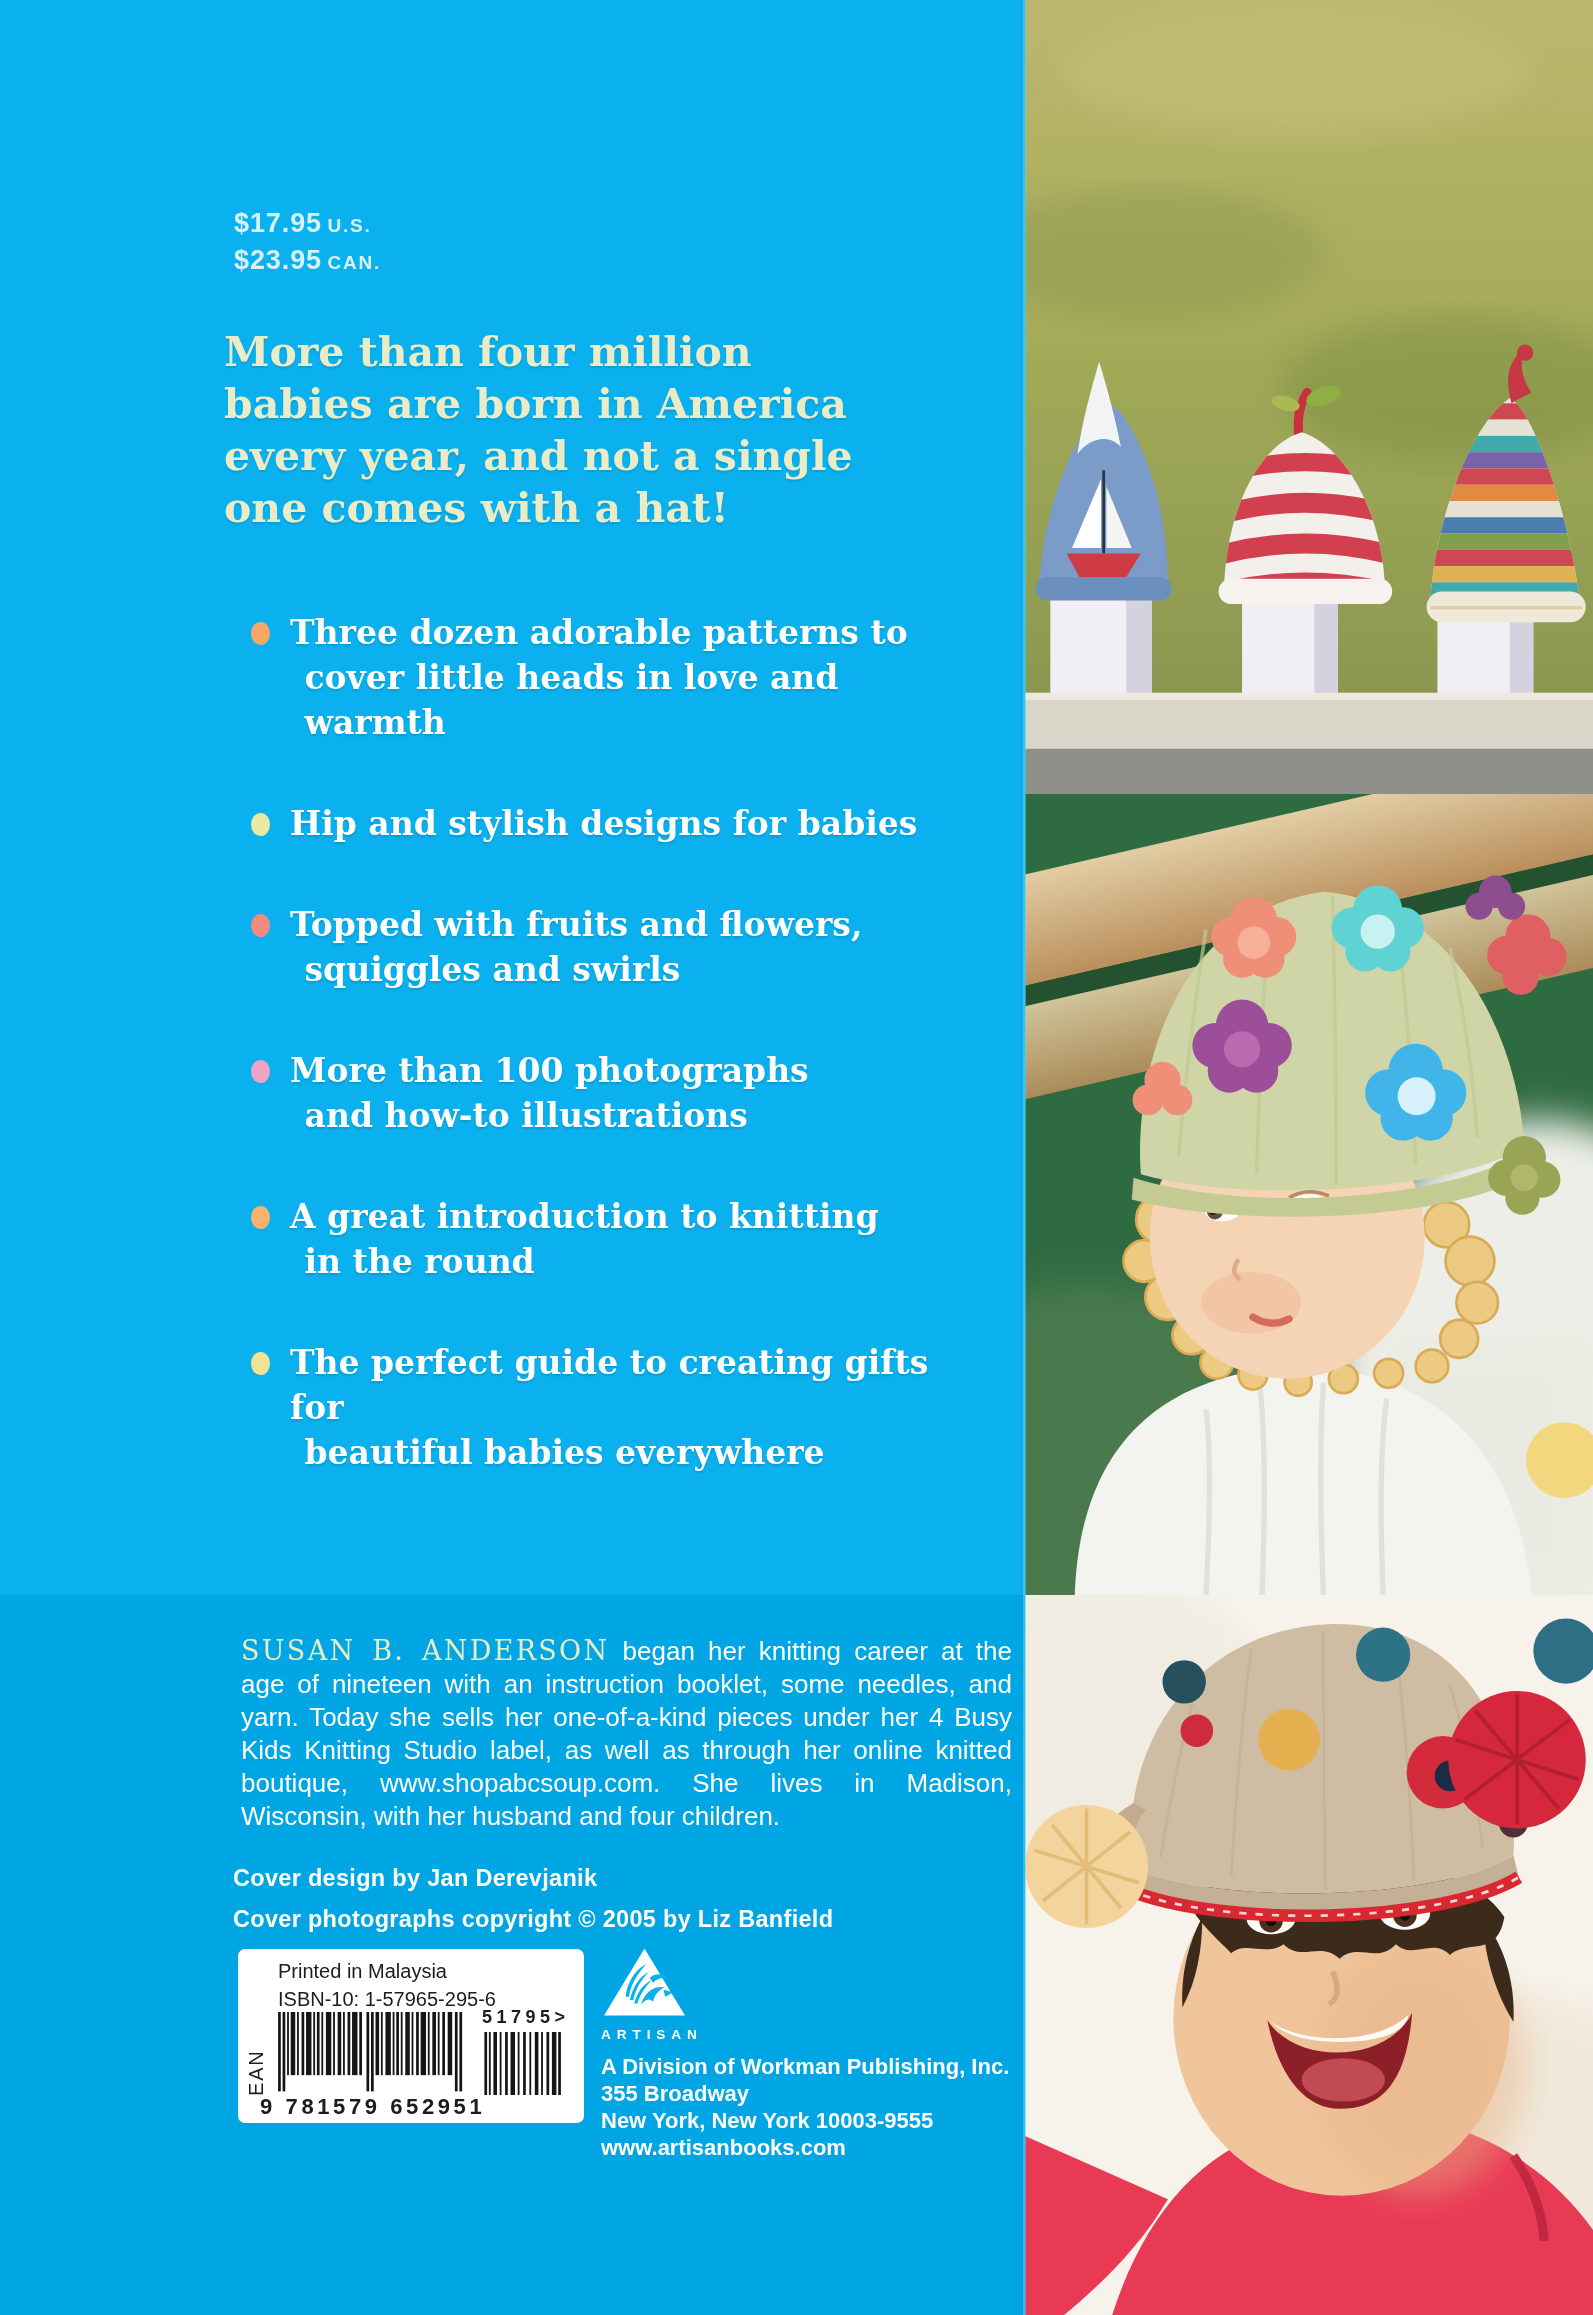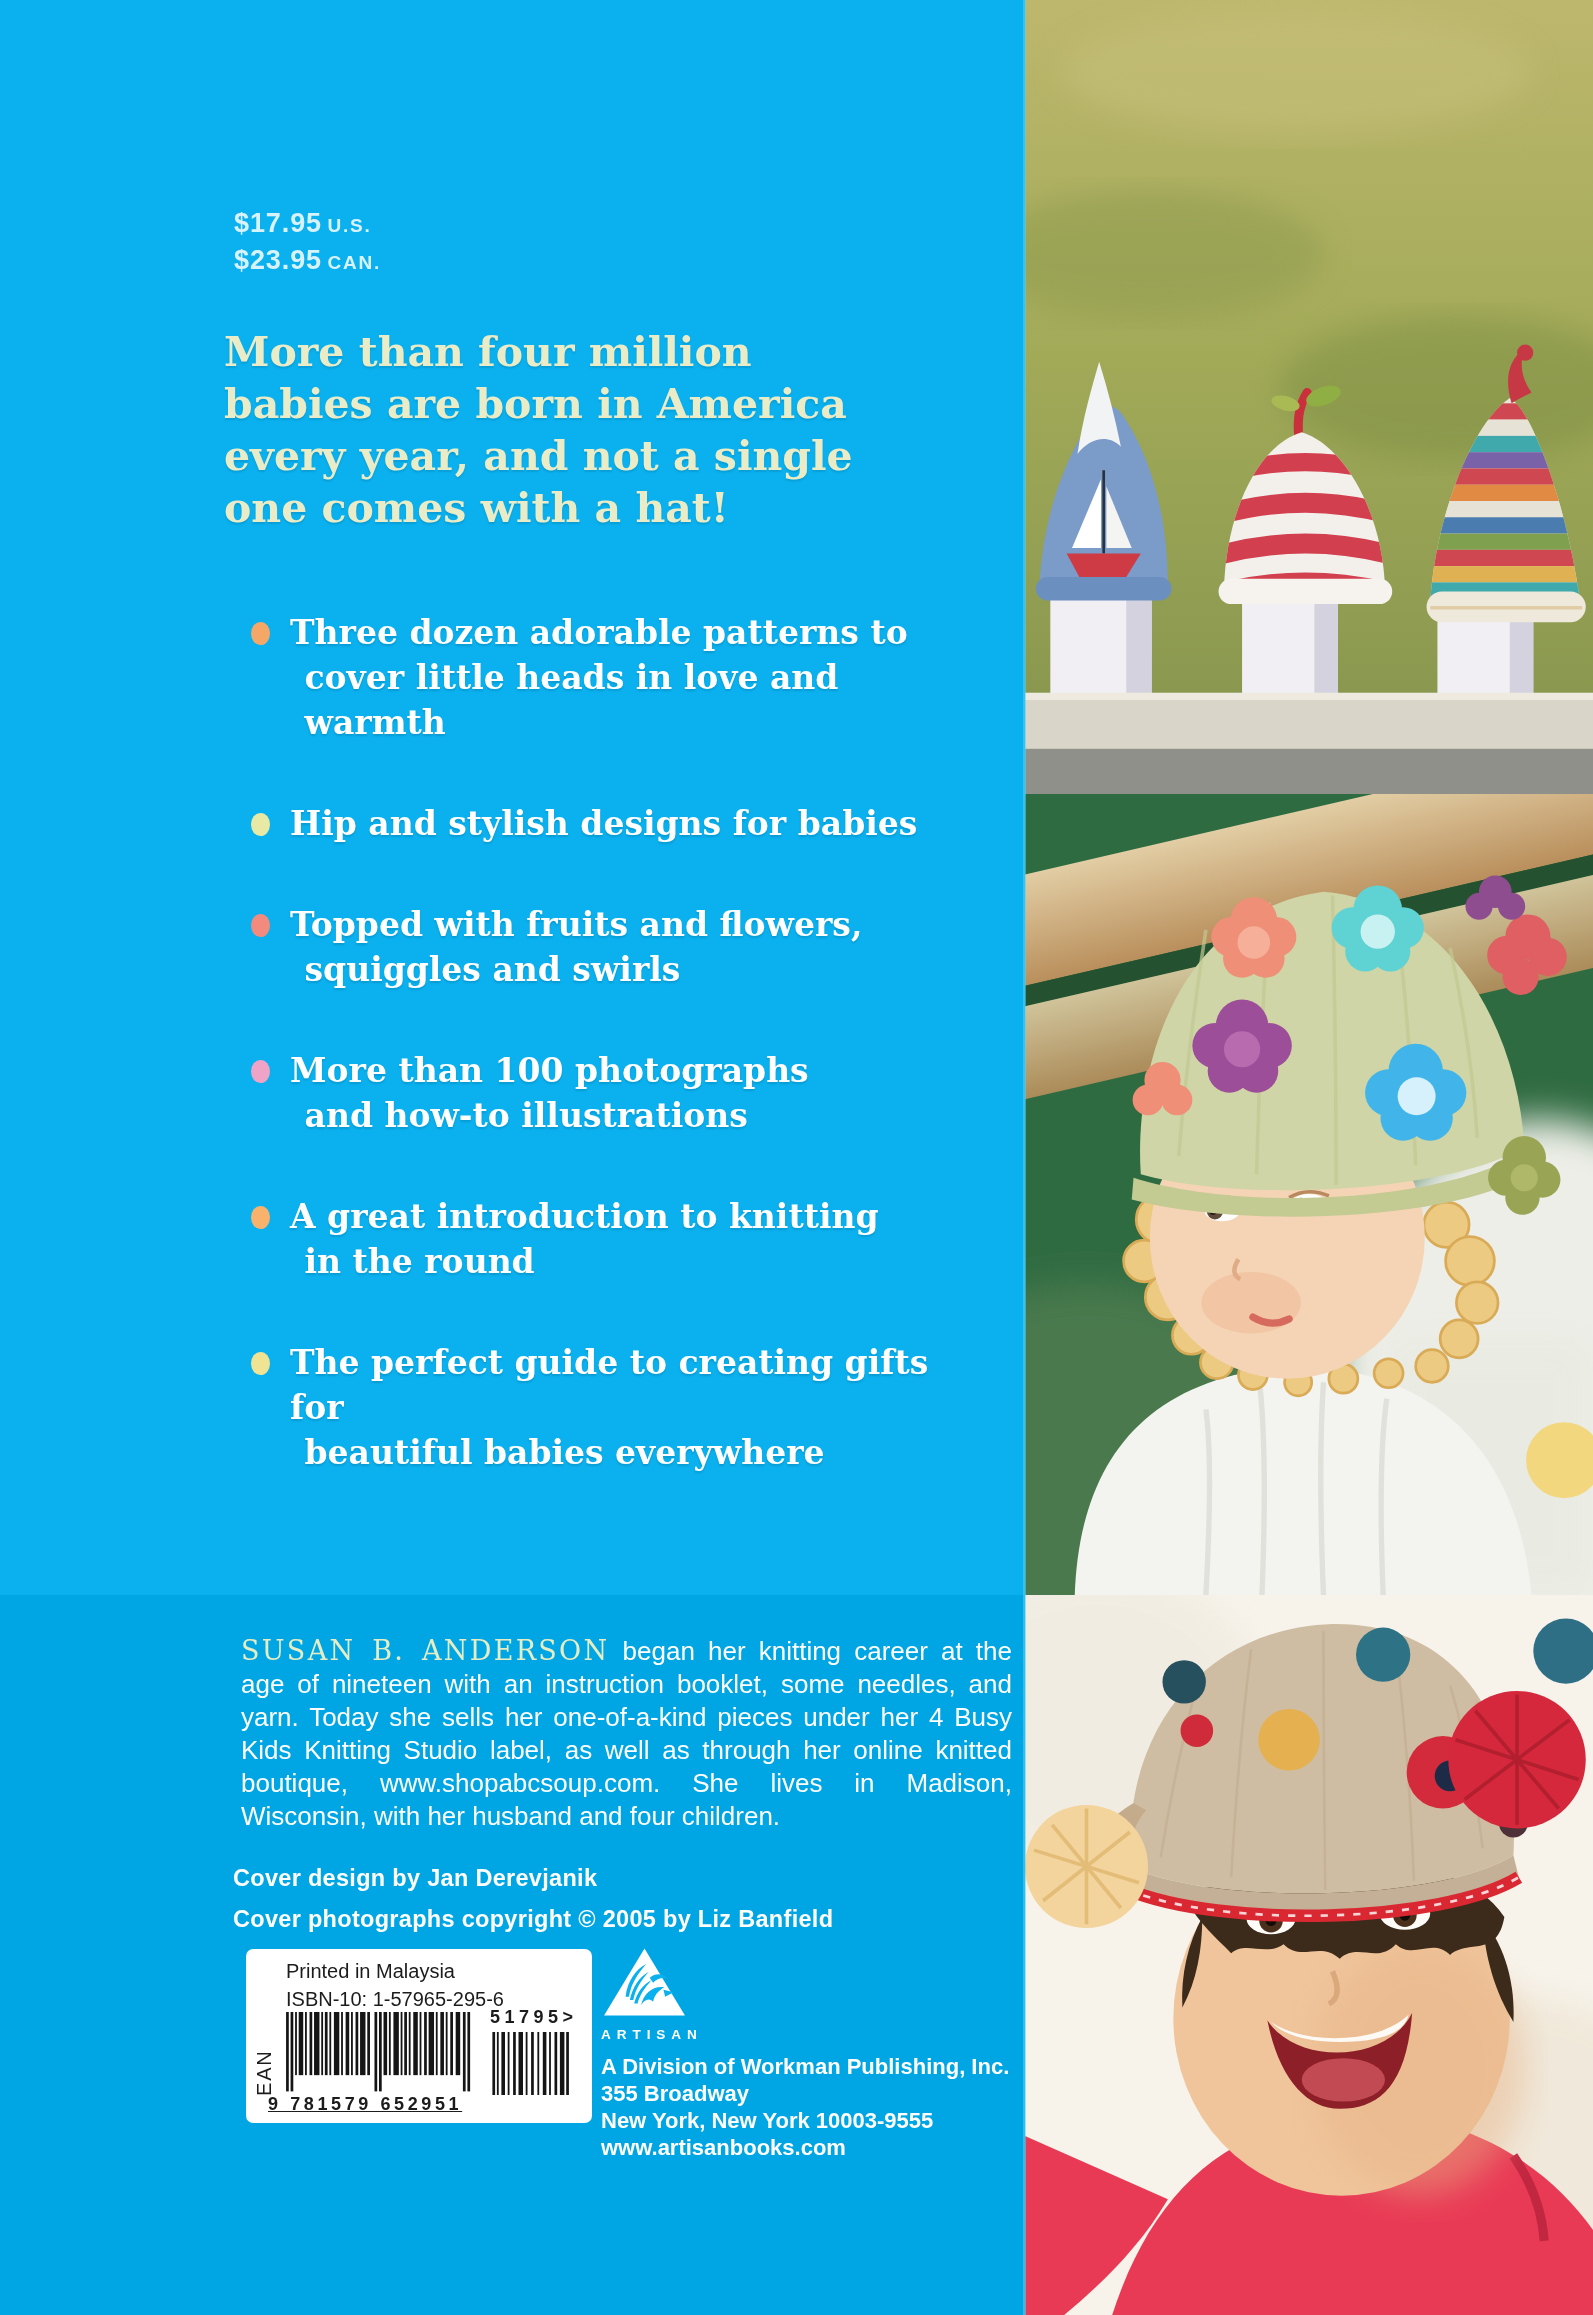--- a/index.html
+++ b/index.html
@@ -23,28 +23,28 @@
              color:#ffffff; text-shadow:0 1.8px 1.8px rgba(0,70,110,.2); }
   .bl2     { padding-left:14.5px; }
 
   .bio { position:absolute; left:233px; top:1626px; width:771px; margin:8px;
          font-size:26px; line-height:33px; color:#ffffff; text-align:justify; }
   .bio-name { font-family:"DejaVu Serif", serif; font-size:27px; letter-spacing:2.3px; color:#e6ecc3; }
 
   .credits { position:absolute; left:233px; top:1858px; font-size:23.5px; font-weight:bold;
              line-height:41px; color:#ffffff; letter-spacing:0.3px; }
 
-  .barcode-box { position:absolute; left:246px; top:1949px; width:346px; height:174px;
+  .barcode-box { position:absolute; left:238px; top:1949px; width:346px; height:174px;
                  background:#ffffff; border-radius:7.2px; color:#1c1c1c; }
   .bc-printed { position:absolute; left:40px; top:11px;  font-size:20px; }
   .bc-isbn    { position:absolute; left:40px; top:39px;  font-size:20px; }
   .bc-ean     { position:absolute; left:7.2px;  top:147px; font-size:20px; letter-spacing:1.8px;
                 transform:rotate(-90deg); transform-origin:0 0; }
   .bc-bars      { position:absolute; left:40px;  top:63px; }
-  .bc-digits    { position:absolute; left:22px;  top:145px; font-size:18px; letter-spacing:3.6px; font-weight:bold;text-decoration:underline; }
+  .bc-digits    { position:absolute; left:22px;  top:145px; font-size:22px; letter-spacing:3.6px; font-weight:bold; }
   .bc-supp-num  { position:absolute; left:244px; top:58px;  font-size:18px; letter-spacing:4.5px; font-weight:bold; }
   .bc-supp-bars { position:absolute; left:246px; top:83px; }
 
   .publisher { position:absolute; left:601px; top:1945px; color:#ffffff; }
   .artisan-word { font-size:13.6px; font-weight:bold; letter-spacing:5.9px; margin-top:4.5px; }
   .address { margin-top:11.8px; font-size:22px; font-weight:bold; line-height:27px; }
 
   .photo { position:absolute; left:1025px; width:568px; }
   #photo1 { top:0;      height:794px; }
   #photo2 { top:794px;  height:801px; }

